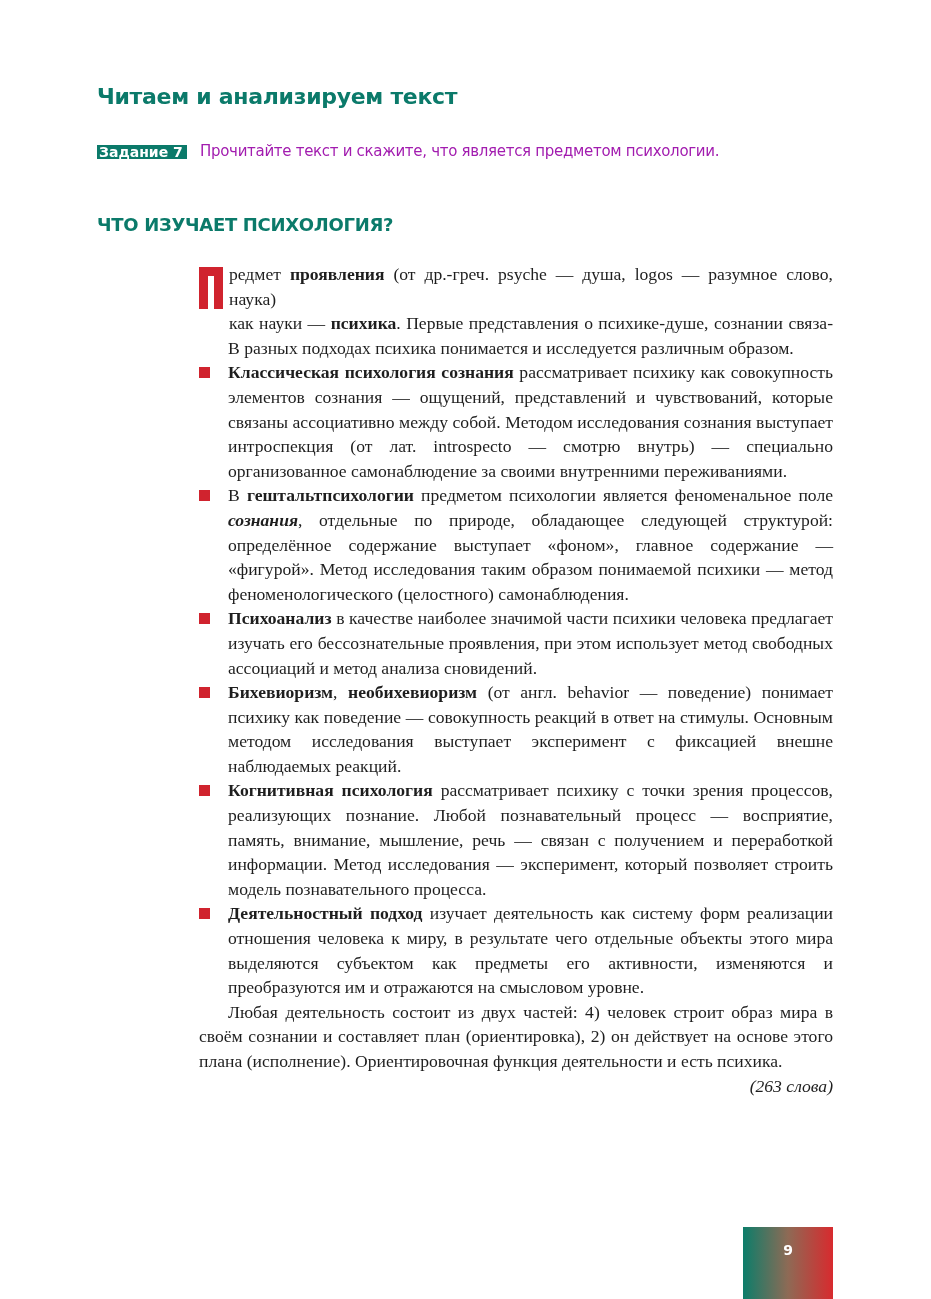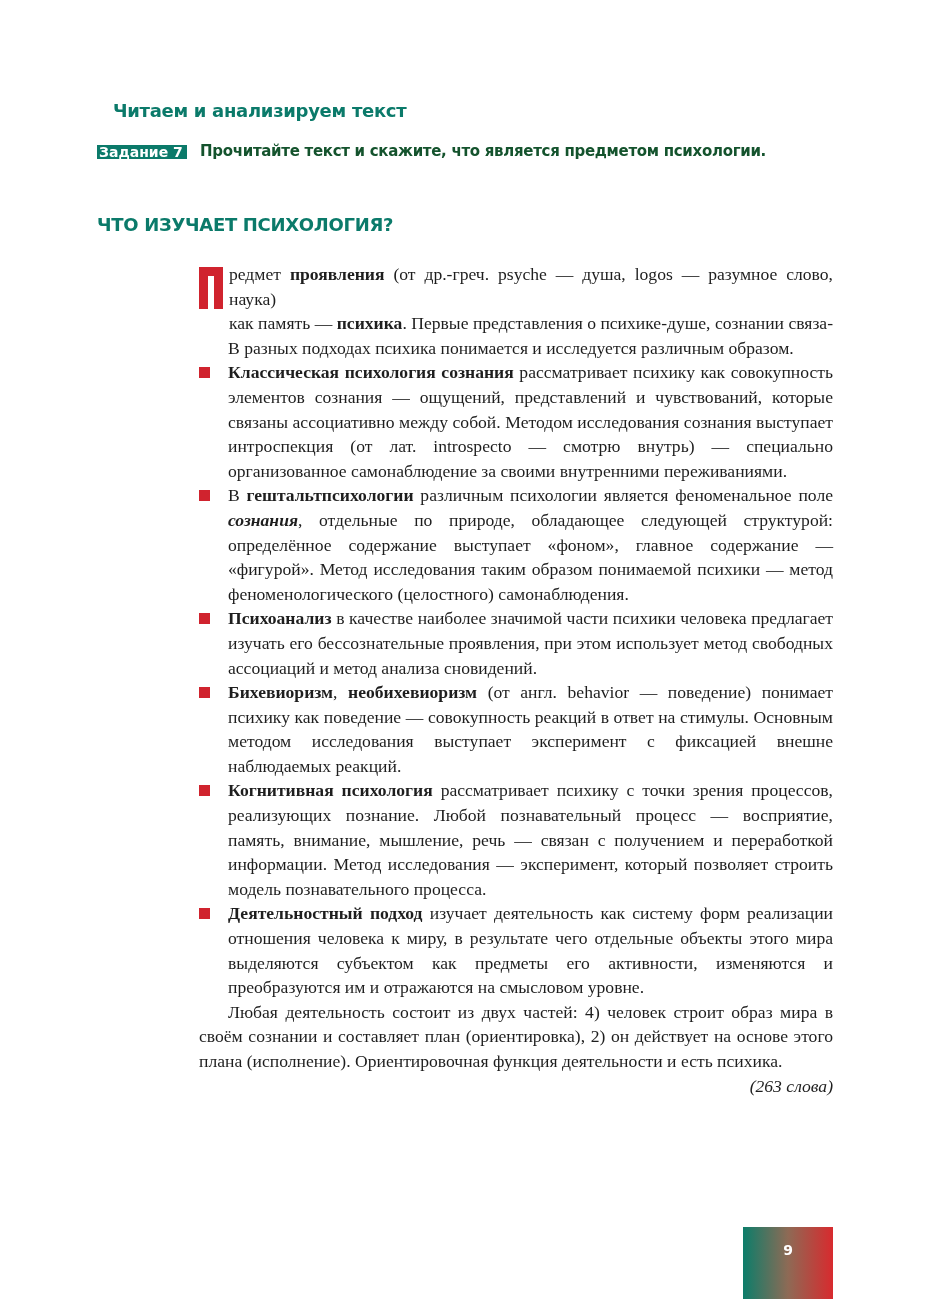--- a/index.html
+++ b/index.html
@@ -1,33 +1,33 @@
 <!DOCTYPE html>
 <html><head>
   <meta charset="utf-8">
   <style>
     html, body { margin: 0; padding: 0; }
     body {
       width: 931px; height: 1299px; background: #ffffff; position: relative; overflow: hidden;
       font-family: "Liberation Serif", serif; color: #1e1e1e;
     }
     .page-title {
-      position: absolute; left: 97px; top: 84px; margin: 16px;
-      font-family: "DejaVu Sans", sans-serif; font-weight: bold; font-size: 18px;
+      position: absolute; left: 97px; top: 84px; margin: 0;
+      font-family: "DejaVu Sans", sans-serif; font-weight: bold; font-size: 22px;
       color: #0b7a6a; letter-spacing: -0.3px; white-space: nowrap;
     }
     .task-row { position: absolute; left: 97px; top: 142px; height: 20px; width: 760px; }
     .task-badge {
       position: absolute; left: 0; top: 3px; width: 90px; height: 14px; background: #0b7a6a;
       color: #fff; font-family: "DejaVu Sans", sans-serif; font-weight: bold; font-size: 14px;
       line-height: 14px; padding-left: 2px; box-sizing: border-box; white-space: nowrap;
     }
     .task-text {
       position: absolute; left: 103px; top: 0; font-family: "DejaVu Sans", sans-serif;
-      font-weight: bold; font-size: 15px; color: #14532d; white-space: nowrap; letter-spacing: -0.3px;
+      font-weight: normal; font-size: 15px; color: #a21caf; white-space: nowrap; letter-spacing: -0.3px;
     }
     .section-title {
       position: absolute; left: 97px; top: 214px; margin: 0; font-family: "DejaVu Sans", sans-serif;
       font-weight: bold; font-size: 18px; color: #0b7a6a; letter-spacing: -0.3px; white-space: nowrap;
     }
     .article {
       position: absolute; left: 199px; top: 262px; width: 634px;
       font-size: 17.6px; line-height: 24.6px; text-align: justify;
     }
     .article p { margin: 0; }
@@ -61,33 +61,33 @@
   <span class="task-badge">Задание 7</span>
   <span class="task-text">Прочитайте текст и скажите, что является предметом психологии.</span>
 </div>
 
 <h2 class="section-title">ЧТО ИЗУЧАЕТ ПСИХОЛОГИЯ?</h2>
 
 <div class="article">
   <div class="dropcap-wrap">
     <span class="dropcap" aria-hidden="true"></span>
     <span class="line dropcap-line"><span>редмет </span><b>проявления</b><span> (от др.-греч. psyche — душа, logos — разумное слово, наука)</span></span>
-    <span class="line dropcap-line"><span>как память — </span><b>психика</b><span>. Первые представления о психике-душе, сознании связа-</span></span>
+    <span class="line dropcap-line"><span>как науки — </span><b>психика</b><span>. Первые представления о психике-душе, сознании связа-</span></span>
   </div>
 
   <p class="indent">В разных подходах психика понимается и исследуется различным образом.</p>
 
   <div class="bullet">
     <span class="marker"></span>
     <p><b>Классическая психология сознания</b><span> рассматривает психику как совокупность элементов сознания — ощущений, представлений и чувствований, которые связаны ассоциативно между собой. Методом исследования сознания выступает интроспекция (от лат. introspecto — смотрю внутрь) — специально организованное самонаблюдение за своими внутренними переживаниями.</span></p>
   </div>
 
   <div class="bullet">
     <span class="marker"></span>
-    <p><span>В </span><b>гештальтпсихологии</b><span> различным психологии является феноменальное поле </span><b><i>сознания</i></b><span>, отдельные по природе, обладающее следующей структурой: определённое содержание выступает «фоном», главное содержание — «фигурой». Метод исследования таким образом понимаемой психики — метод феноменологического (целостного) самонаблюдения.</span></p>
+    <p><span>В </span><b>гештальтпсихологии</b><span> предметом психологии является феноменальное поле </span><b><i>сознания</i></b><span>, отдельные по природе, обладающее следующей структурой: определённое содержание выступает «фоном», главное содержание — «фигурой». Метод исследования таким образом понимаемой психики — метод феноменологического (целостного) самонаблюдения.</span></p>
   </div>
 
   <div class="bullet">
     <span class="marker"></span>
     <p><b>Психоанализ</b><span> в качестве наиболее значимой части психики человека предлагает изучать его бессознательные проявления, при этом использует метод свободных ассоциаций и метод анализа сновидений.</span></p>
   </div>
 
   <div class="bullet">
     <span class="marker"></span>
     <p><b>Бихевиоризм</b><span>, </span><b>необихевиоризм</b><span> (от англ. behavior — поведение) понимает психику как поведение — совокупность реакций в ответ на стимулы. Основным методом исследования выступает эксперимент с фиксацией внешне наблюдаемых реакций.</span></p>

